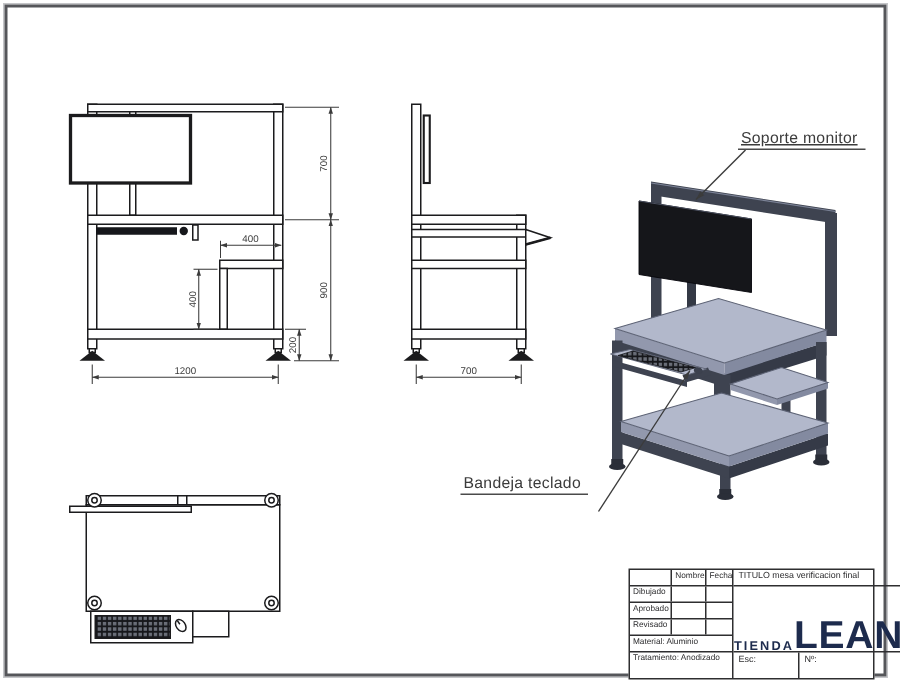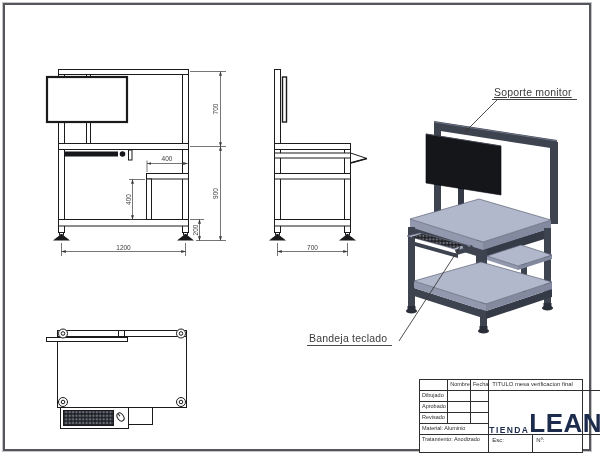--- a/index.html
+++ b/index.html
@@ -12,21 +12,21 @@
     border:2px solid #55565a; box-shadow:0 0 0 1px #c4c5c8; box-sizing:border-box;
     background:#fff;
   }
   svg.drawing { position:absolute; left:0; top:0; }
   .anno {
     position:absolute; color:#3b3b3b; font-size:10.5px; letter-spacing:.2px;
     border-bottom:1px solid #4a4a4a; padding:0 5px 1px 2px; white-space:nowrap;
     background:transparent;
   }
   #anno-monitor  { left:492px; top:86px;text-decoration:underline;  }
-  #anno-keyboard { left:307px; top:332px; }
+  #anno-keyboard { left:307px; top:316px; }
 
   
   .tblock {
     position:absolute; left:419px; top:379px; width:164px; height:74px;
     border:1px solid #2e2e30; box-sizing:border-box; display:flex;
     font-size:5.5px; color:#2e2e30; background:#fff; line-height:1;
   }
   .tb-left { width:74px; border-right:1px solid #2e2e30; display:flex; flex-direction:column; box-sizing:border-box; }
   .tb-row { height:11px; border-bottom:1px solid #2e2e30; display:flex; box-sizing:border-box; }
   .tb-row:last-child { border-bottom:none; flex:1; height:auto; }

